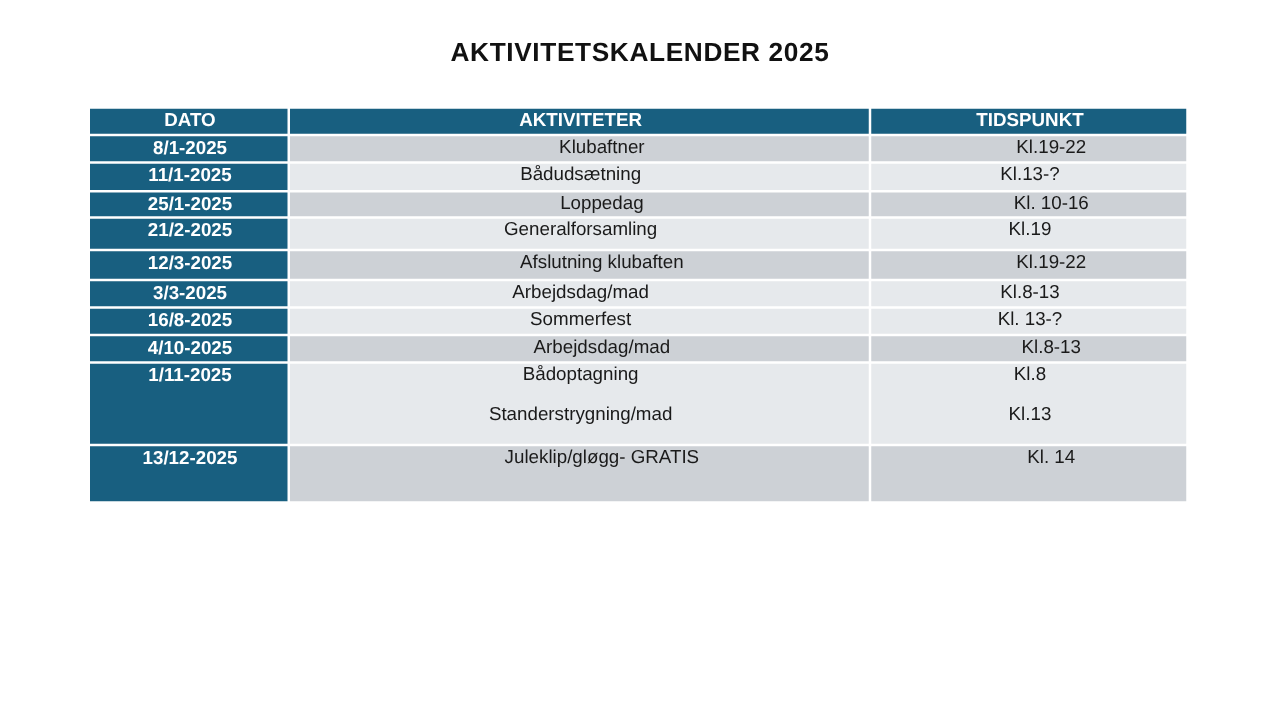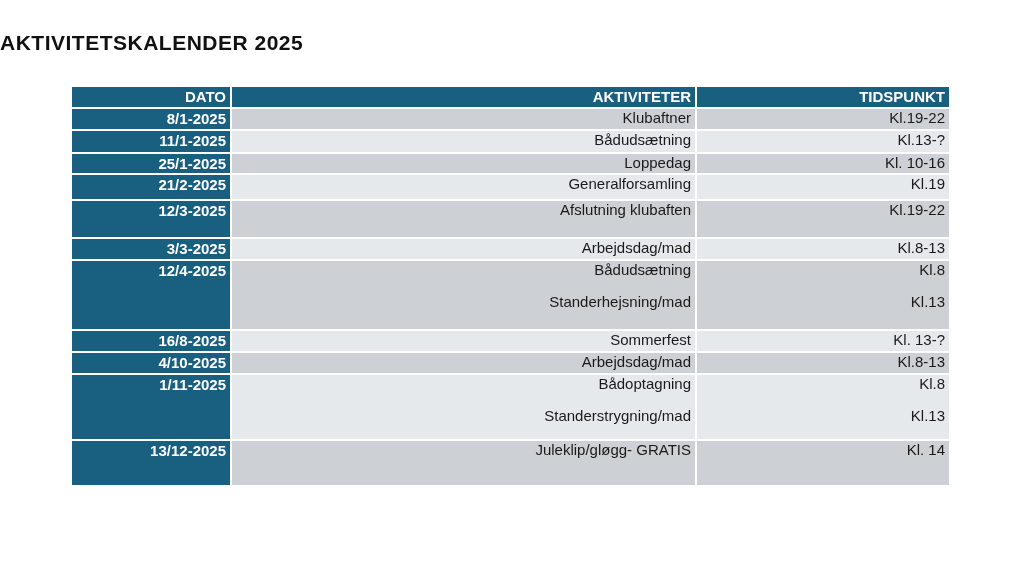--- a/index.html
+++ b/index.html
@@ -13,39 +13,39 @@
     width: 1024px;
     height: 576px;
     background: #ffffff;
     overflow: hidden;
   }
   .title {
     position: absolute;
     top: 31px;
     left: 0;
     width: 100%;
-    text-align: left;
+    text-align: center;
     font-size: 21px;
     font-weight: bold;
     color: #111111;
     letter-spacing: 0.5px;
   }
   table.cal {
     position: absolute;
     left: 70px;
     top: 85px;
     width: 881px;
     border-collapse: separate;
     border-spacing: 2px;
     table-layout: fixed;
   }
   table.cal th, table.cal td {
     vertical-align: top;
     font-size: 15px;
-    text-align: right;
+    text-align: center;
     padding: 1px 4px 0 6px;
     overflow: hidden;
   }
   table.cal th {
     background: var(--header-bg, #185F80);
     color: var(--header-text, #FFFFFF);
     font-weight: bold;
     height: 19px;
     line-height: 18px;
   }
@@ -114,49 +114,36 @@
         </tr>
         <tr class="light" style="height: 24px;">
           <td class="date">21/2-2025</td>
           <td class="body">
             <div class="line">Generalforsamling</div>
           </td>
           <td class="body">
             <div class="line">Kl.19</div>
           </td>
         </tr>
-        <tr class="dark" style="height: 36px;">
+        <tr class="dark" style="height: 22px;">
           <td class="date">12/3-2025</td>
           <td class="body">
             <div class="line">Afslutning klubaften</div>
           </td>
           <td class="body">
             <div class="line">Kl.19-22</div>
           </td>
         </tr>
         <tr class="light" style="height: 20px;">
           <td class="date">3/3-2025</td>
           <td class="body">
             <div class="line">Arbejdsdag/mad</div>
           </td>
           <td class="body">
             <div class="line">Kl.8-13</div>
-          </td>
-        </tr>
-        <tr class="dark" style="height: 68px;">
-          <td class="date">12/4-2025</td>
-          <td class="body">
-            <div class="line">Bådudsætning</div>
-            <div class="line"></div>
-            <div class="line">Standerhejsning/mad</div>
-          </td>
-          <td class="body">
-            <div class="line">Kl.8</div>
-            <div class="line"></div>
-            <div class="line">Kl.13</div>
           </td>
         </tr>
         <tr class="light" style="height: 20px;">
           <td class="date">16/8-2025</td>
           <td class="body">
             <div class="line">Sommerfest</div>
           </td>
           <td class="body">
             <div class="line">Kl. 13-?</div>
           </td>

